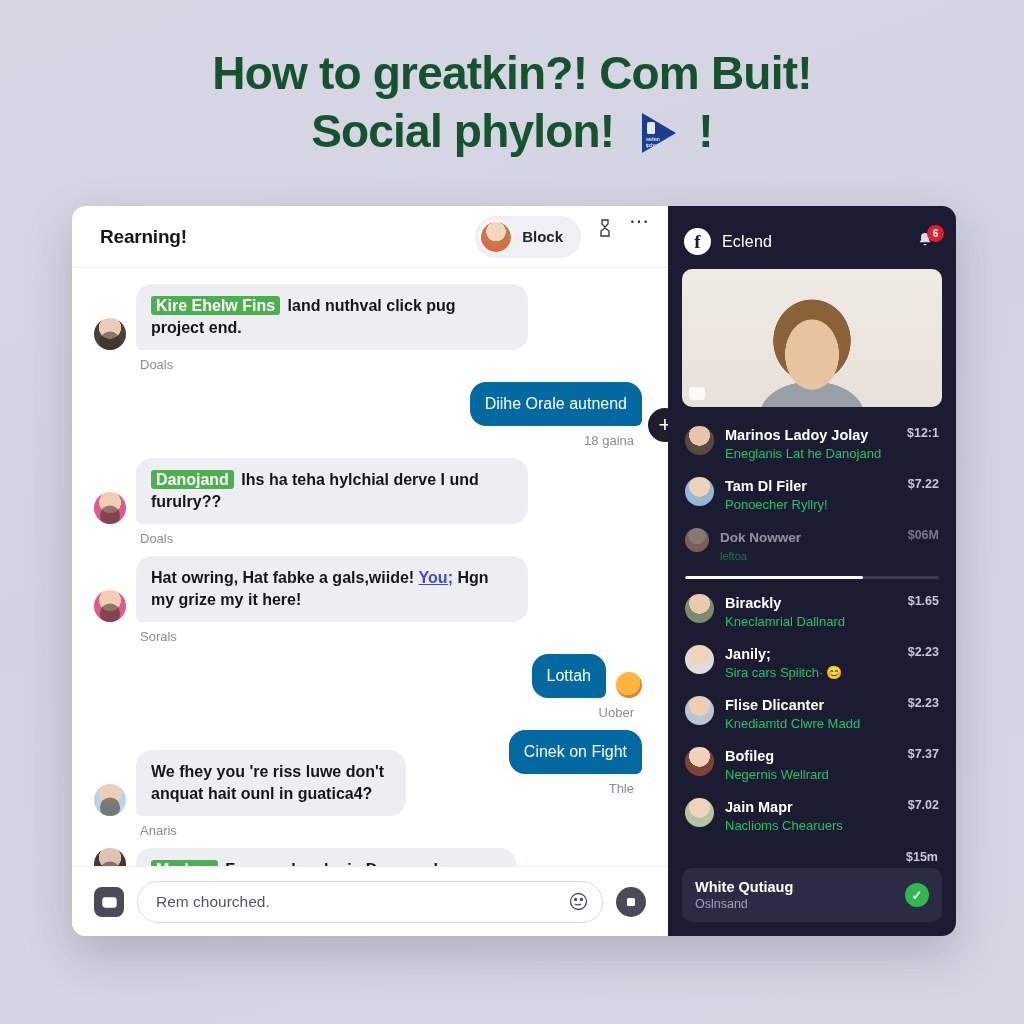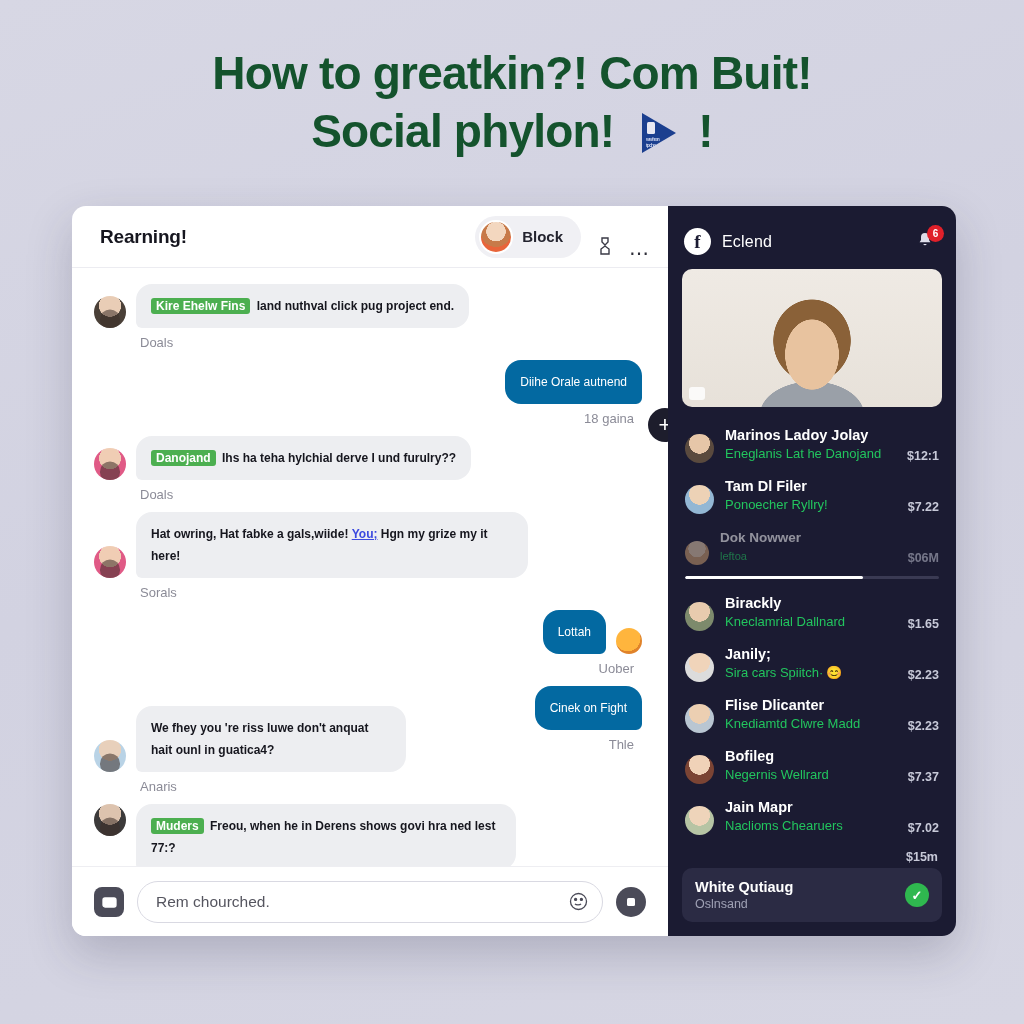--- a/index.html
+++ b/index.html
@@ -54,21 +54,21 @@
     border-bottom: 1px solid #ececf1;
     display: flex;
     align-items: center;
     padding: 0 18px 0 28px;
     flex: 0 0 auto;
   }
   .chat-title {
     font-size: 19px; font-weight: 700; color: #16161f;
     letter-spacing: -.2px;
   }
-  .header-right { margin-left: auto; display: flex; align-items: flex-end; gap: 12px; }
+  .header-right { margin-left: auto; display: flex; align-items: flex-start; gap: 12px; }
   .block-pill {
     display: flex; align-items: center; gap: 9px;
     background: #f0f0f4;
     border-radius: 22px;
     padding: 4px 18px 4px 4px;
   }
   .block-pill .av {
     width: 34px; height: 34px; border-radius: 50%;
     background: radial-gradient(circle at 50% 32%, #f3d7bf 0 38%, #c77a49 39% 60%, #e8643a 61%);
     border: 2px solid #fff;
@@ -107,21 +107,21 @@
   .avatar.small-emoji {
     width: 26px; height: 26px; flex:0 0 26px;
     background: radial-gradient(circle at 45% 40%, #ffb53d 0 60%, #e0832a 61%);
   }
   .avatar.small-emoji::after { display:none; }
 
   .bubble {
     max-width: 392px;
     border-radius: 16px;
     padding: 11px 15px;
-    font-size: 12px;
+    font-size: 16px;
     line-height: 22px;
     color: #16161e;
   }
   .bubble.in { background: #edeef1; border-bottom-left-radius: 6px; font-weight:600; }
   .bubble.out {
     background: #0369a1; color: #ffffff;
     border-bottom-right-radius: 6px;
     font-weight: 400;
     max-width: 330px;
   }
@@ -208,21 +208,21 @@
       radial-gradient(ellipse 62px 66px at 50% 52%, #8a6138 0 62%, transparent 63%),
       radial-gradient(ellipse 74px 48px at 50% 106%, #9aa0a8 0 70%, transparent 71%),
       linear-gradient(180deg,#efeae4 0%,#e7e1d9 100%);
   }
   .video .tag {
     position: absolute; left: 7px; bottom: 7px;
     width: 16px; height: 13px; border-radius: 3px;
     background: rgba(255,255,255,.82);
   }
   .plist { flex: 1 1 auto; overflow: hidden; }
-  .prow { display: flex; align-items: flex-end; gap: 11px; padding: 7px 3px; }
+  .prow { display: flex; align-items: flex-start; gap: 11px; padding: 7px 3px; }
   .prow.dim { opacity: .52; }
   .prow .pav {
     width: 29px; height: 29px; border-radius: 50%; flex: 0 0 29px;
     background: radial-gradient(circle at 50% 32%, #e6c6a8 0 42%, #5a4a3e 43%);
   }
   .prow .pav.v2 { background: radial-gradient(circle at 50% 32%, #edd2b6 0 42%, #93b7d4 43%); }
   .prow .pav.v3 { background: radial-gradient(circle at 50% 32%, #e9cdb0 0 42%, #cfa070 43%); }
   .prow .pav.v4 { background: radial-gradient(circle at 50% 32%, #e8cbae 0 42%, #7d8a6c 43%); }
   .prow .pav.v5 { background: radial-gradient(circle at 50% 32%, #f0d4ba 0 42%, #dcdcdc 43%); }
   .prow .pav.v6 { background: radial-gradient(circle at 50% 32%, #eccfb2 0 42%, #b9c6d2 43%); }

